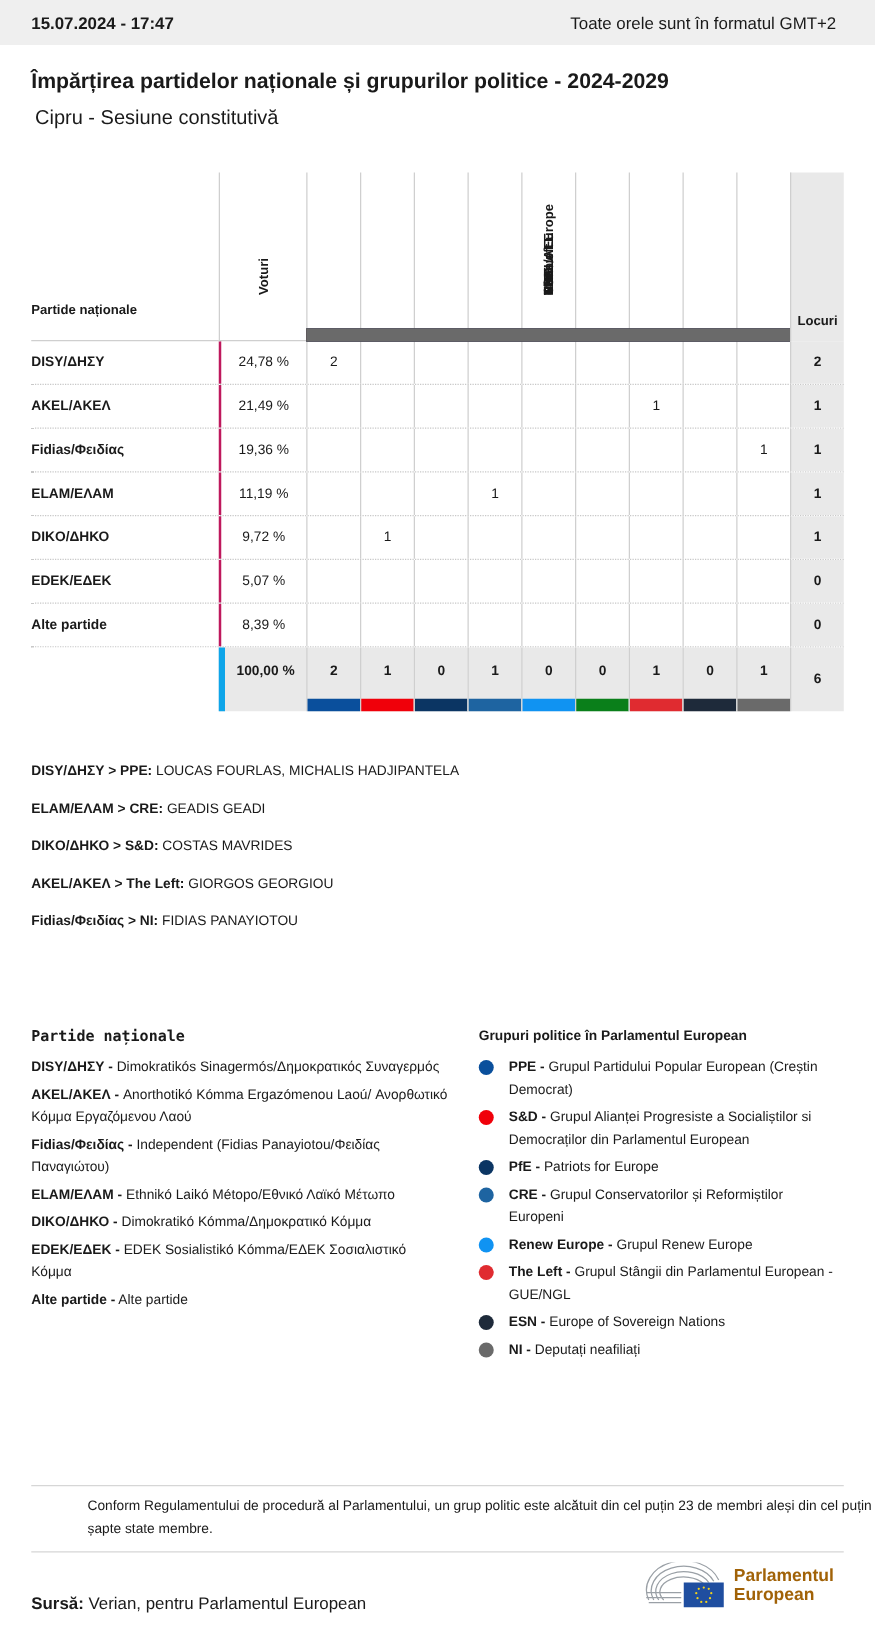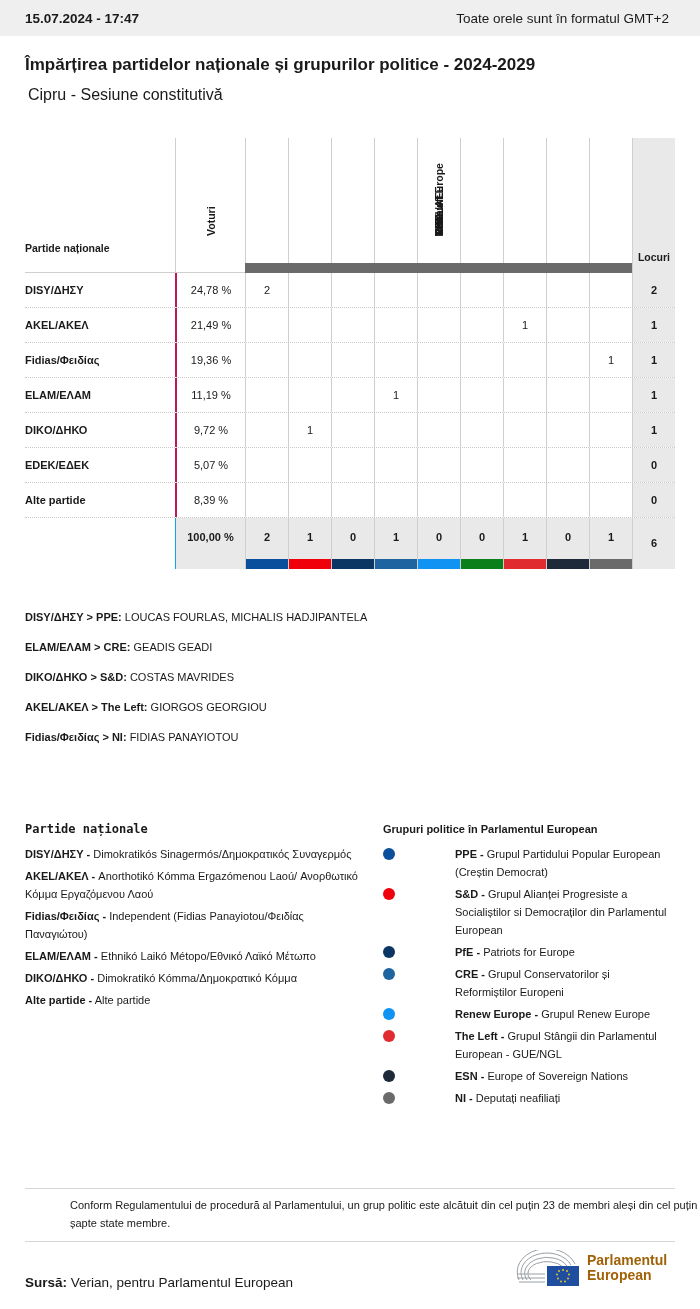--- a/index.html
+++ b/index.html
@@ -23,34 +23,34 @@
   .row { display: flex; height: 35px; border-bottom: 1px dotted #c8c8c8; }
   .row > div { display: flex; align-items: center; font-size: 11px; }
   .row .cparty { width: 150px; font-weight: bold; }
   .row .cvotes { width: 70px; justify-content: center; border-left: 2px solid #be185d; }
   .row .cgrp { width: 43px; justify-content: center; border-left: 1px solid #cfcfcf; }
   .row .cseats { width: 43px; justify-content: center; background: #e9e9e9; font-weight: bold; border-left: 1px solid #cfcfcf; }
 
   .total { display: flex; height: 51px; }
   .total > div { position: relative; display: flex; align-items: flex-start; padding-top: 13px; justify-content: center; font-size: 11px; font-weight: bold; }
   .total .cparty { width: 150px; background: #fff; }
-  .total .cvotes { width: 70px; background: #e9e9e9; border-left: 1px solid #0ea5e9; }
+  .total .cvotes { width: 70px; background: #e9e9e9; border-left: 5px solid #0ea5e9; }
   .total .cgrp { width: 43px; background: #e9e9e9; border-left: 1px solid #cfcfcf; }
   .total .cseats { width: 43px; background: #e9e9e9; border-left: 1px solid #cfcfcf; padding-top: 19px; }
 
   .assign { position: absolute; left: 25px; top: 610px; font-size: 11px; }
   .assign .line { height: 30px; line-height: 14px; }
   .assign b { font-weight: bold; }
 
   .legend-left { position: absolute; left: 25px; top: 820px; width: 335px; font-size: 11px; line-height: 18px; }
   .legend-left h3 { font-family: "DejaVu Sans Mono", monospace; font-size: 12px; font-weight: bold; margin-bottom: 7px; }
   .legend-left .item { margin-bottom: 4px; }
   .legend-right { position: absolute; left: 383px; top: 820px; width: 285px; font-size: 11px; line-height: 18px; }
   .legend-right h3 { font-size: 11px; font-weight: bold; margin-bottom: 7px; }
-  .legend-right .item { display: flex; margin-bottom: 4px; gap: 48px; }
+  .legend-right .item { display: flex; margin-bottom: 4px; }
   .dot { width: 12px; height: 12px; border-radius: 50%; margin-top: 3px; margin-right: 12px; flex-shrink: 0; }
 
   .hr1 { position: absolute; left: 25px; top: 1188px; width: 650px; border-top: 1px solid #d6d6d6; }
   .note { position: absolute; left: 25px; top: 1196px; width: 650px; font-size: 11px; line-height: 18px; margin-left: 45px; }
   .hr2 { position: absolute; left: 25px; top: 1241px; width: 650px; border-top: 1px solid #d6d6d6; }
   .source { position: absolute; left: 25px; top: 1275px; font-size: 13.5px; }
   .source b { font-weight: bold; }
   .logo { position: absolute; left: 515px; top: 1250px; display: flex; align-items: center; }
   .logo-text { font-size: 14px; font-weight: bold; color: #a16207; line-height: 15px; margin-left: 6px; }
 </style>
@@ -263,20 +263,21 @@
   </div>
 
 <div class="legend-left">
   <h3>Partide naționale</h3>
   <div id="lp">
       <div class="item"><b>DISY/ΔΗΣΥ -</b> <span>Dimokratikós Sinagermós/Δημοκρατικός Συναγερμός</span></div>
       <div class="item"><b>AKEL/ΑΚΕΛ -</b> <span>Anorthotikó Kómma Ergazómenou Laoú/ Ανορθωτικό Κόμμα Εργαζόμενου Λαού</span></div>
       <div class="item"><b>Fidias/Φειδίας -</b> <span>Independent (Fidias Panayiotou/Φειδίας Παναγιώτου)</span></div>
       <div class="item"><b>ELAM/ΕΛΑΜ -</b> <span>Ethnikó Laikó Métopo/Εθνικό Λαϊκό Μέτωπο</span></div>
       <div class="item"><b>DIKO/ΔΗΚΟ -</b> <span>Dimokratikó Kómma/Δημοκρατικό Κόμμα</span></div>
+      <div class="item"><b>EDEK/ΕΔΕΚ -</b> <span>EDEK Sosialistikó Kómma/ΕΔΕΚ Σοσιαλιστικό Κόμμα</span></div>
       <div class="item"><b>Alte partide -</b> <span>Alte partide</span></div>
     </div>
 </div>
 
 <div class="legend-right">
   <h3>Grupuri politice în Parlamentul European</h3>
   <div id="lg">
       <div class="item">
         <span class="dot" style="background:#0a4f9c"></span>
         <span><b>PPE -</b> <span>Grupul Partidului Popular European (Creștin Democrat)</span></span>

